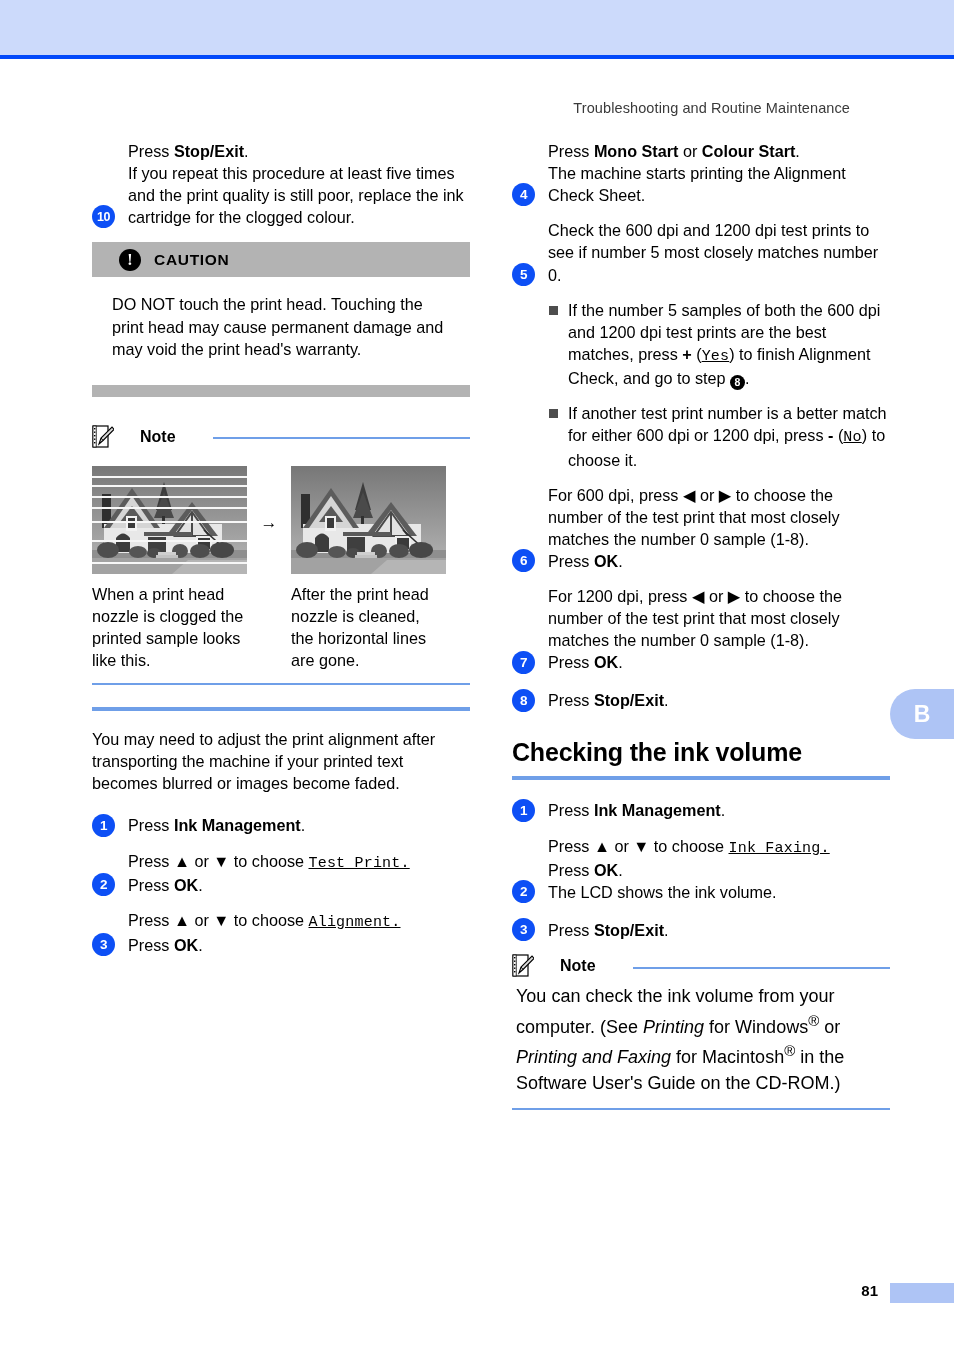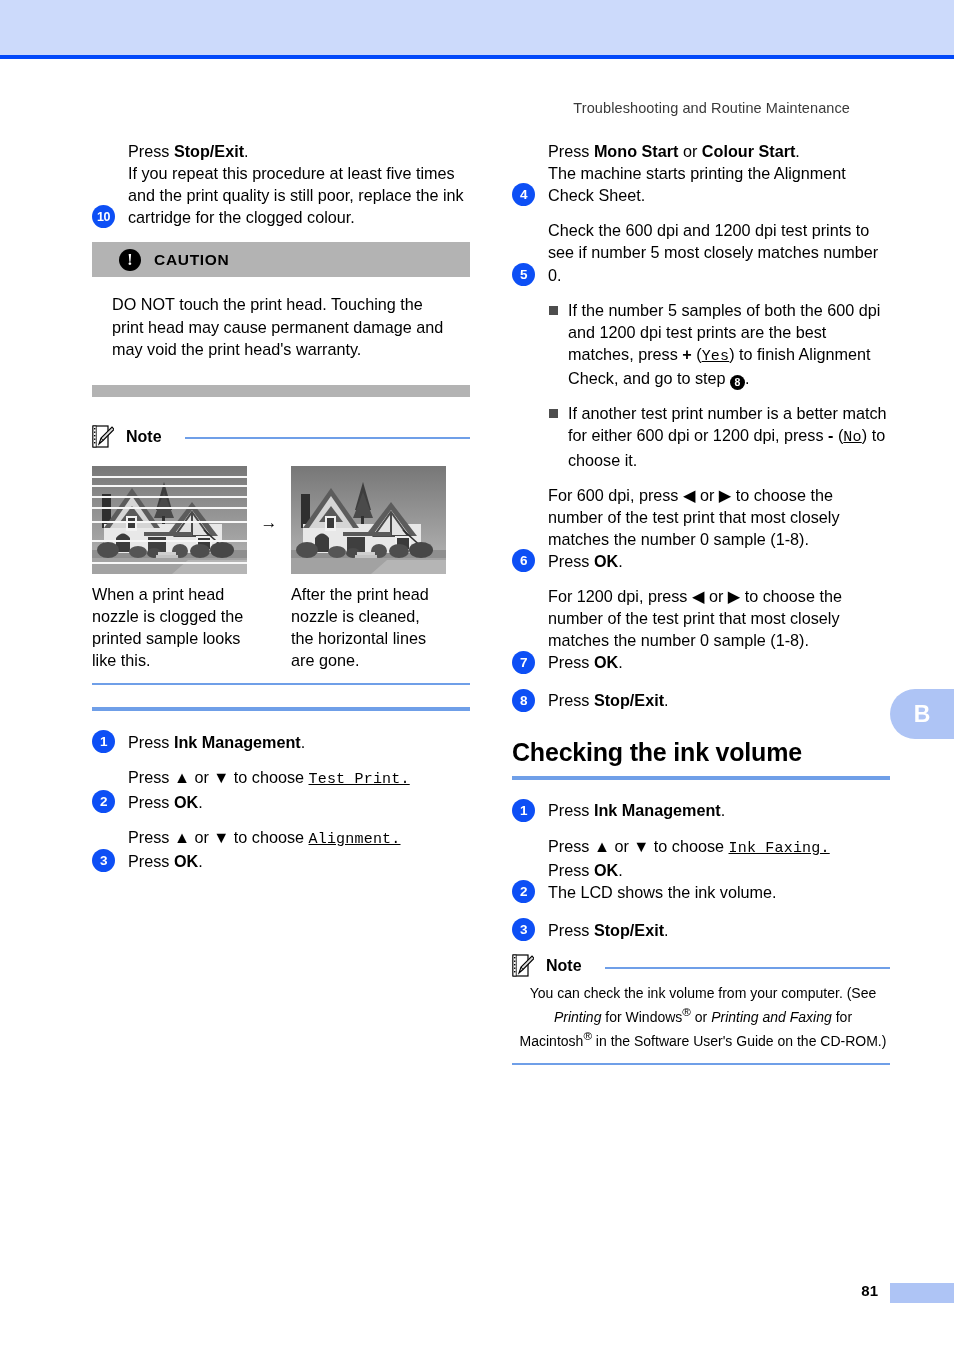--- a/index.html
+++ b/index.html
@@ -102,30 +102,30 @@
   .caution-foot {
     background:#b3b3b3; height:14px; margin-top:10px;
     border-top:2px solid #ffffff;
   }
 
   
   .note {
     margin-top:28px;
   }
   .note-head {
-    display:flex; align-items:center; gap:12px;
+    display:flex; align-items:center; gap:26px;
   }
   .note-icon { width:22px; height:24px; flex:0 0 auto; }
   .note-label { font-size:16px; font-weight:bold; }
   .note-line {
     flex:1 1 auto; height:2px; background:#6f9fe8; margin-left:11px;
     margin-top:3px;
   }
   .note-body {
-    font-size:14px; line-height:1.42; padding-left:4px;text-align:center;
+    font-size:18px; line-height:1.42; padding-left:4px;
   }
   .note-bottom-line { height:2px; background:#6f9fe8; margin-top:12px; }
 
   
   .figpair { display:flex; align-items:flex-start; margin-top:17px; }
   .fig { width:155px; }
   .figimg { width:155px; height:108px; position:relative; overflow:hidden;
             background:#8d8d8d; }
   .figcap { font-size:16.2px; line-height:1.365; margin-top:9px; }
   .figarrow {
@@ -321,20 +321,21 @@
           </svg>
         </div>
         <div class="figcap">After the print head nozzle is cleaned, the horizontal lines are gone.</div>
       </div>
     </div>
     <div class="note-bottom-line"></div>
   </div>
 
   <div style="margin-top:22px;">
     <div class="h1-rule"></div>
+    <div class="para">You may need to adjust the print alignment after transporting the machine if your printed text becomes blurred or images become faded.</div>
 
     <div class="step">
       <div class="step-badge">1</div>
       <div class="step-body">
         <span>Press </span><b>Ink Management</b><span>.</span>
       </div>
     </div>
 
     <div class="step">
       <div class="step-badge">2</div>

